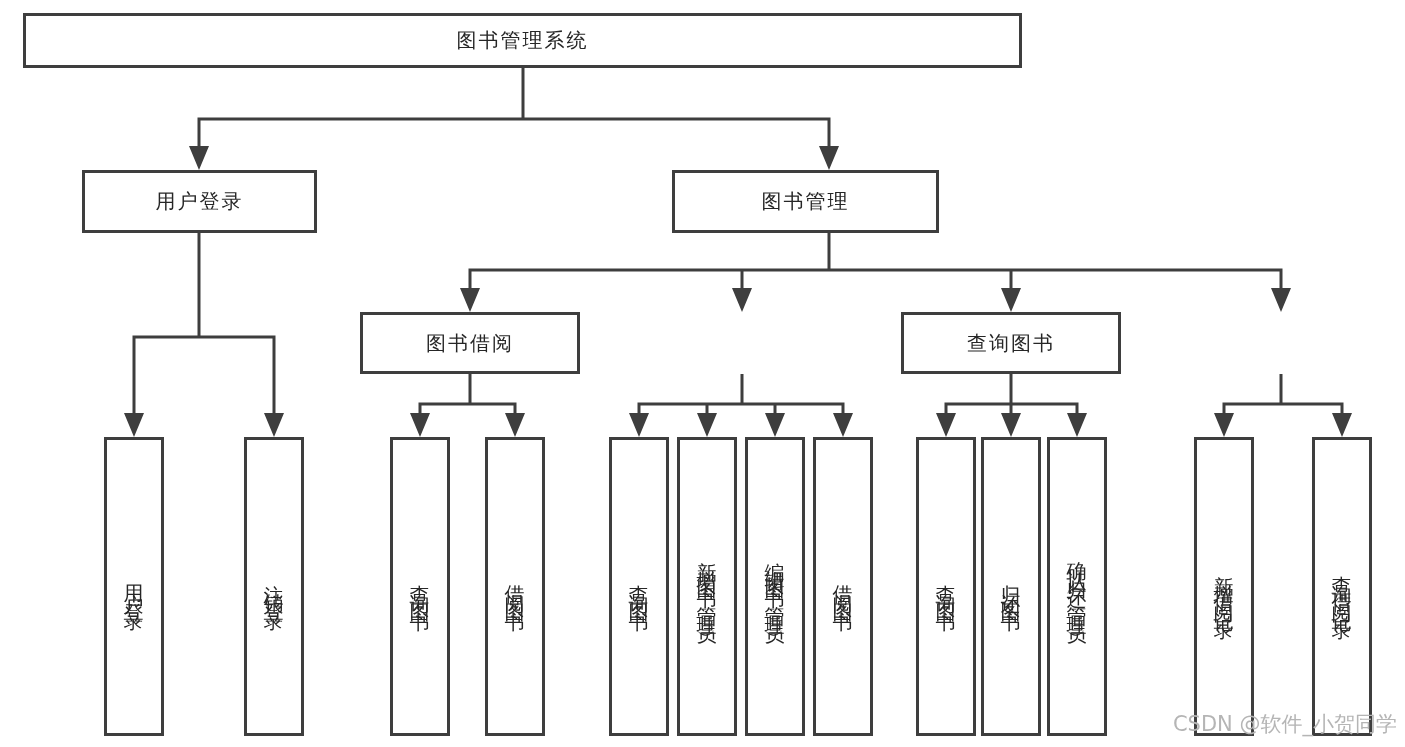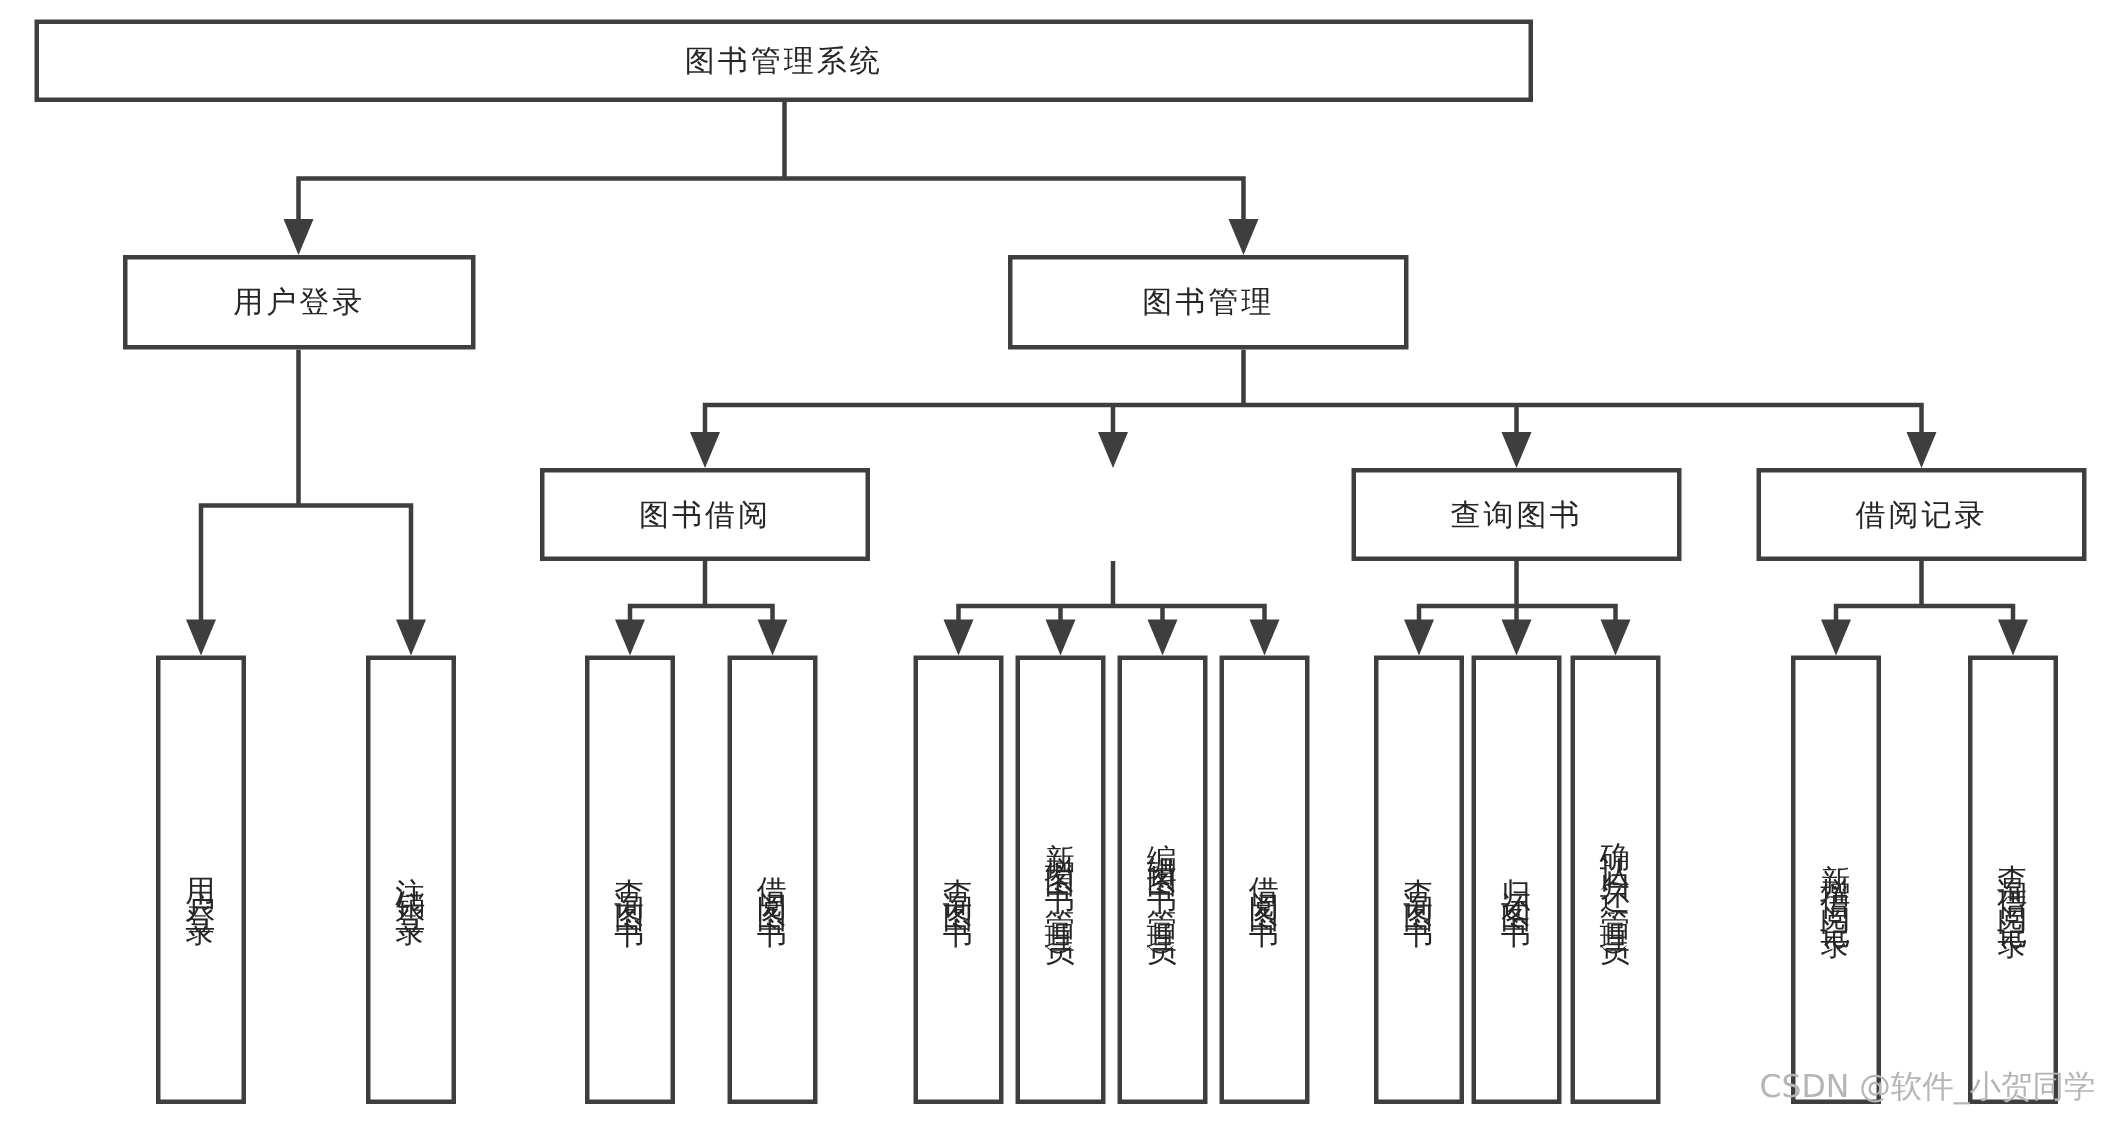--- a/index.html
+++ b/index.html
@@ -140,23 +140,20 @@
   <div class="box n-book">
     <span class="h-label">图书管理</span>
   </div>
 
   <div class="box n-l3 n-newb">
     <span class="h-label">图书借阅</span>
   </div>
   <div class="box n-l3 n-curr">
     <span class="h-label">查询图书</span>
   </div>
-  <div class="box n-l3 n-rec">
-    <span class="h-label">借阅记录</span>
-  </div>
 
   <div class="box leaf lf-ul-login">
     <span class="v-label">用户登录</span>
   </div>
   <div class="box leaf lf-ul-logout">
     <span class="v-label">注销登录</span>
   </div>
 
   <div class="box leaf lf-nb-query">
     <span class="v-label">查询图书</span>

